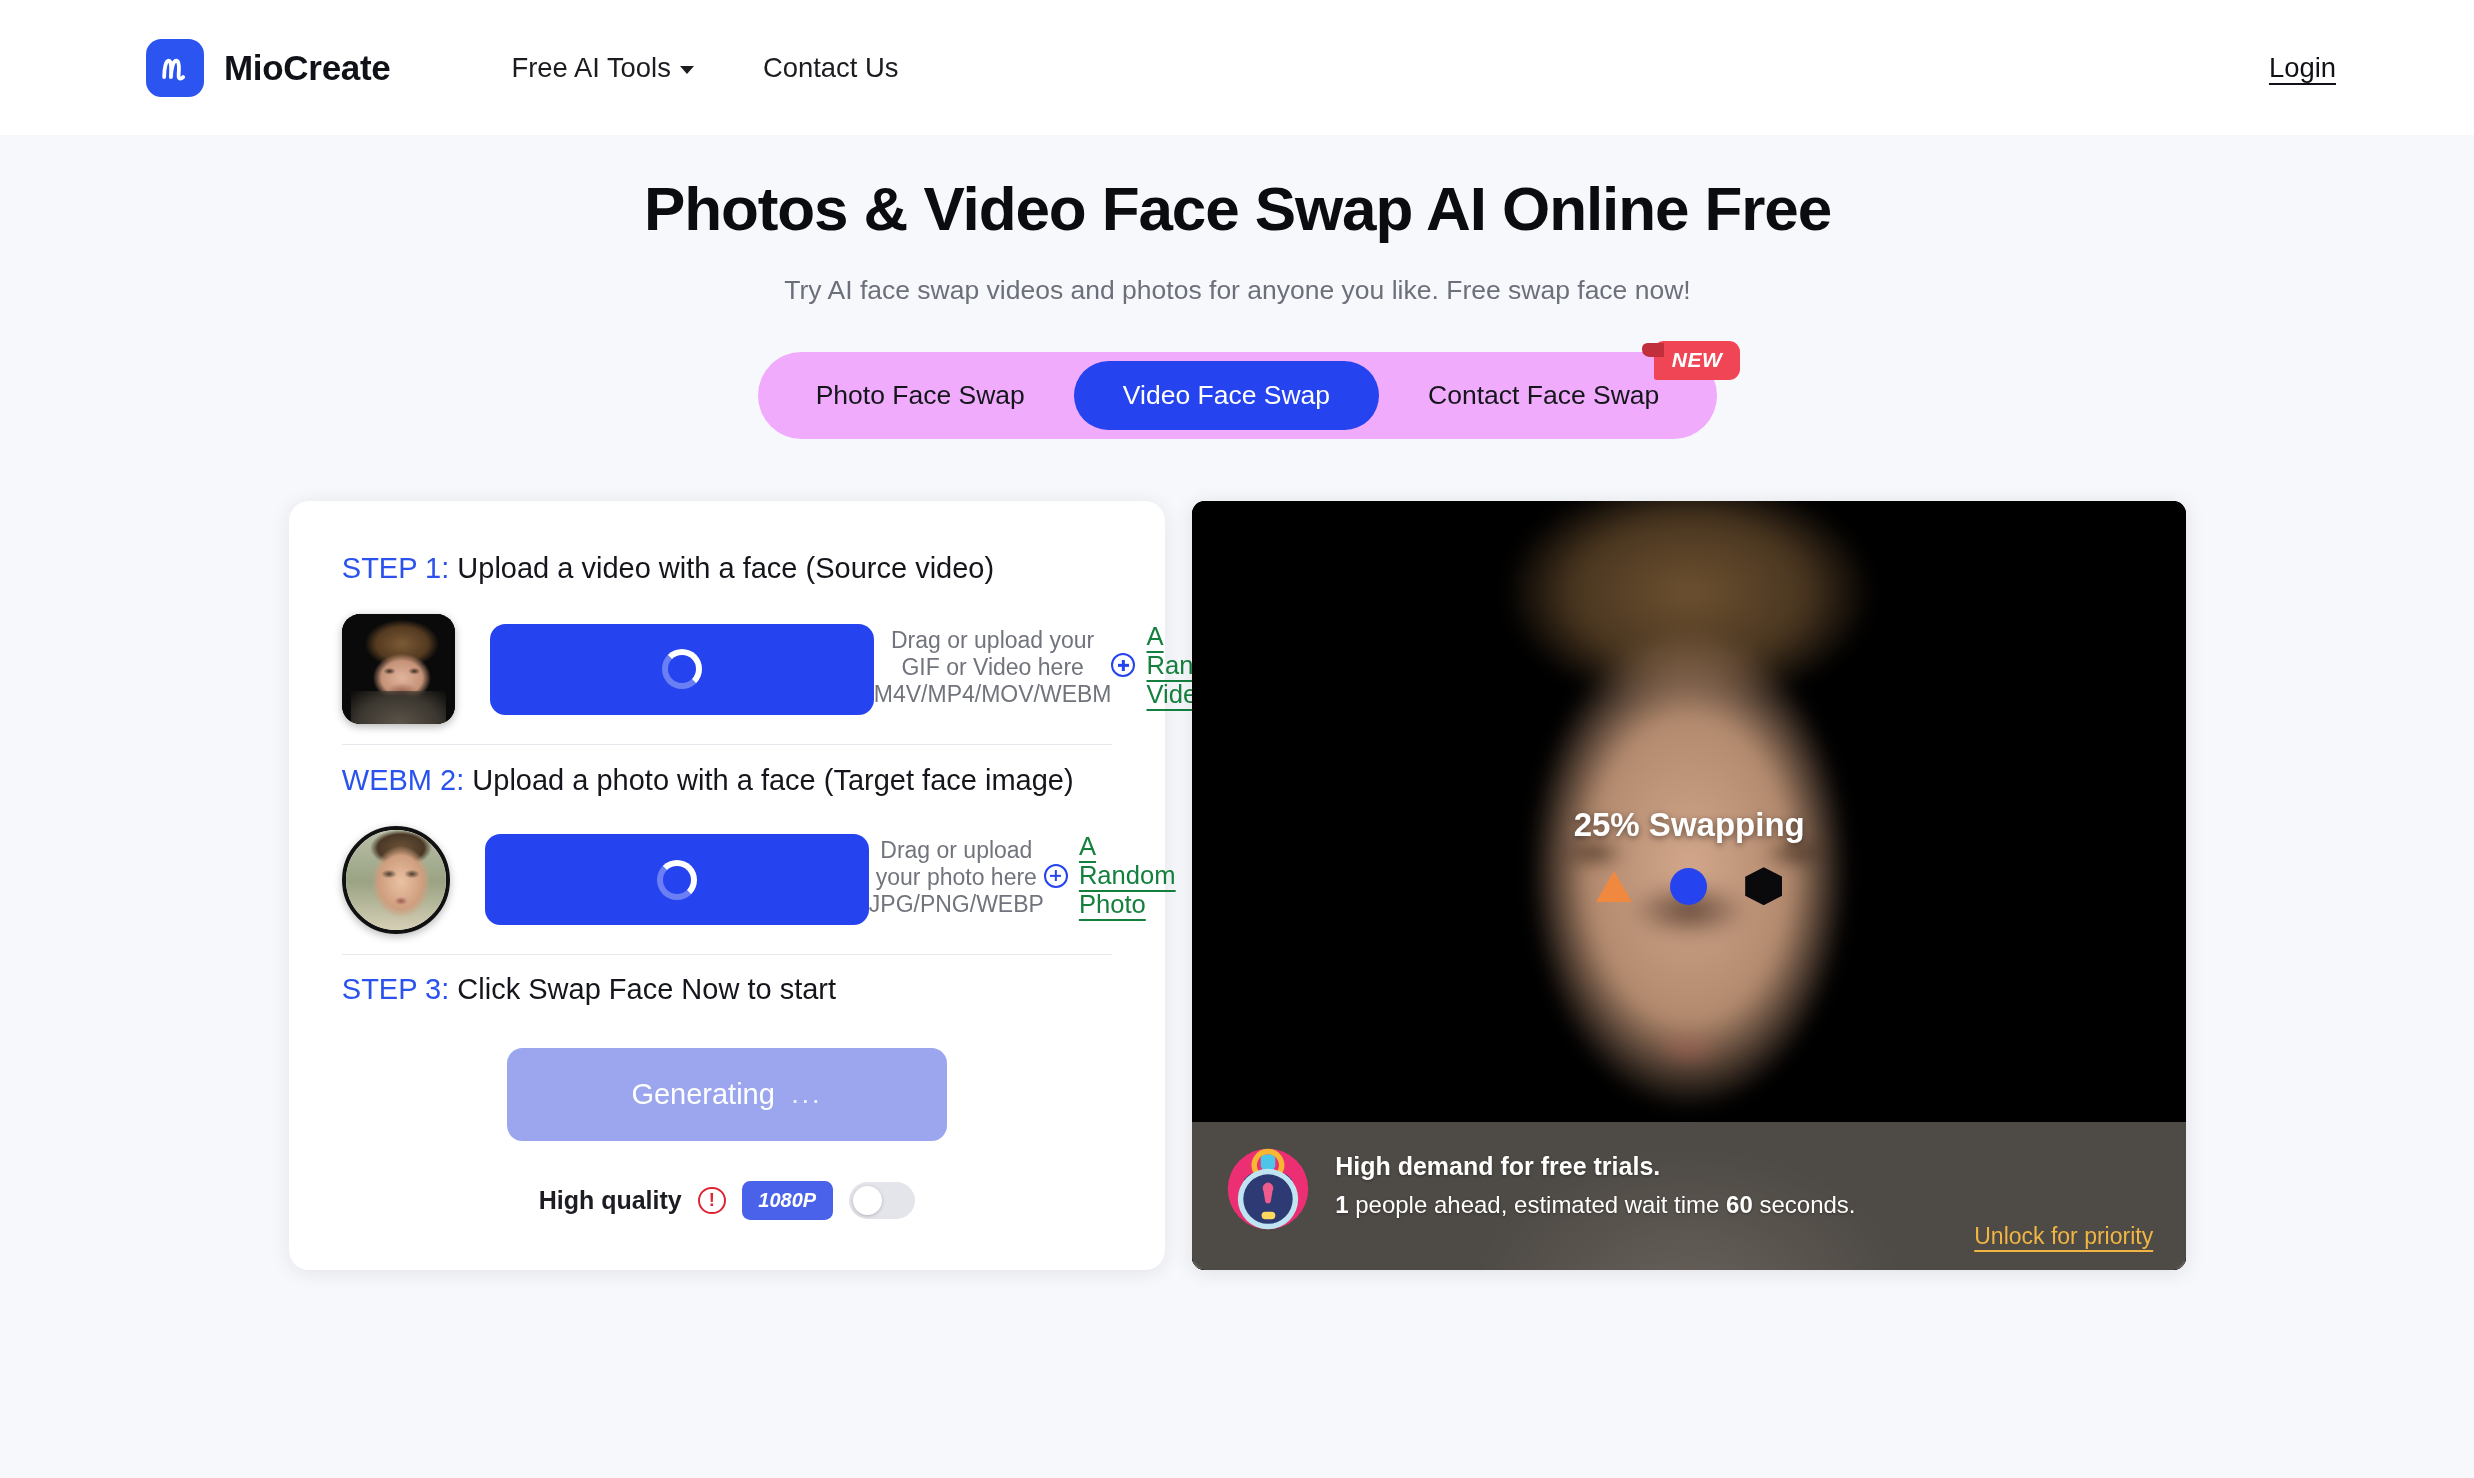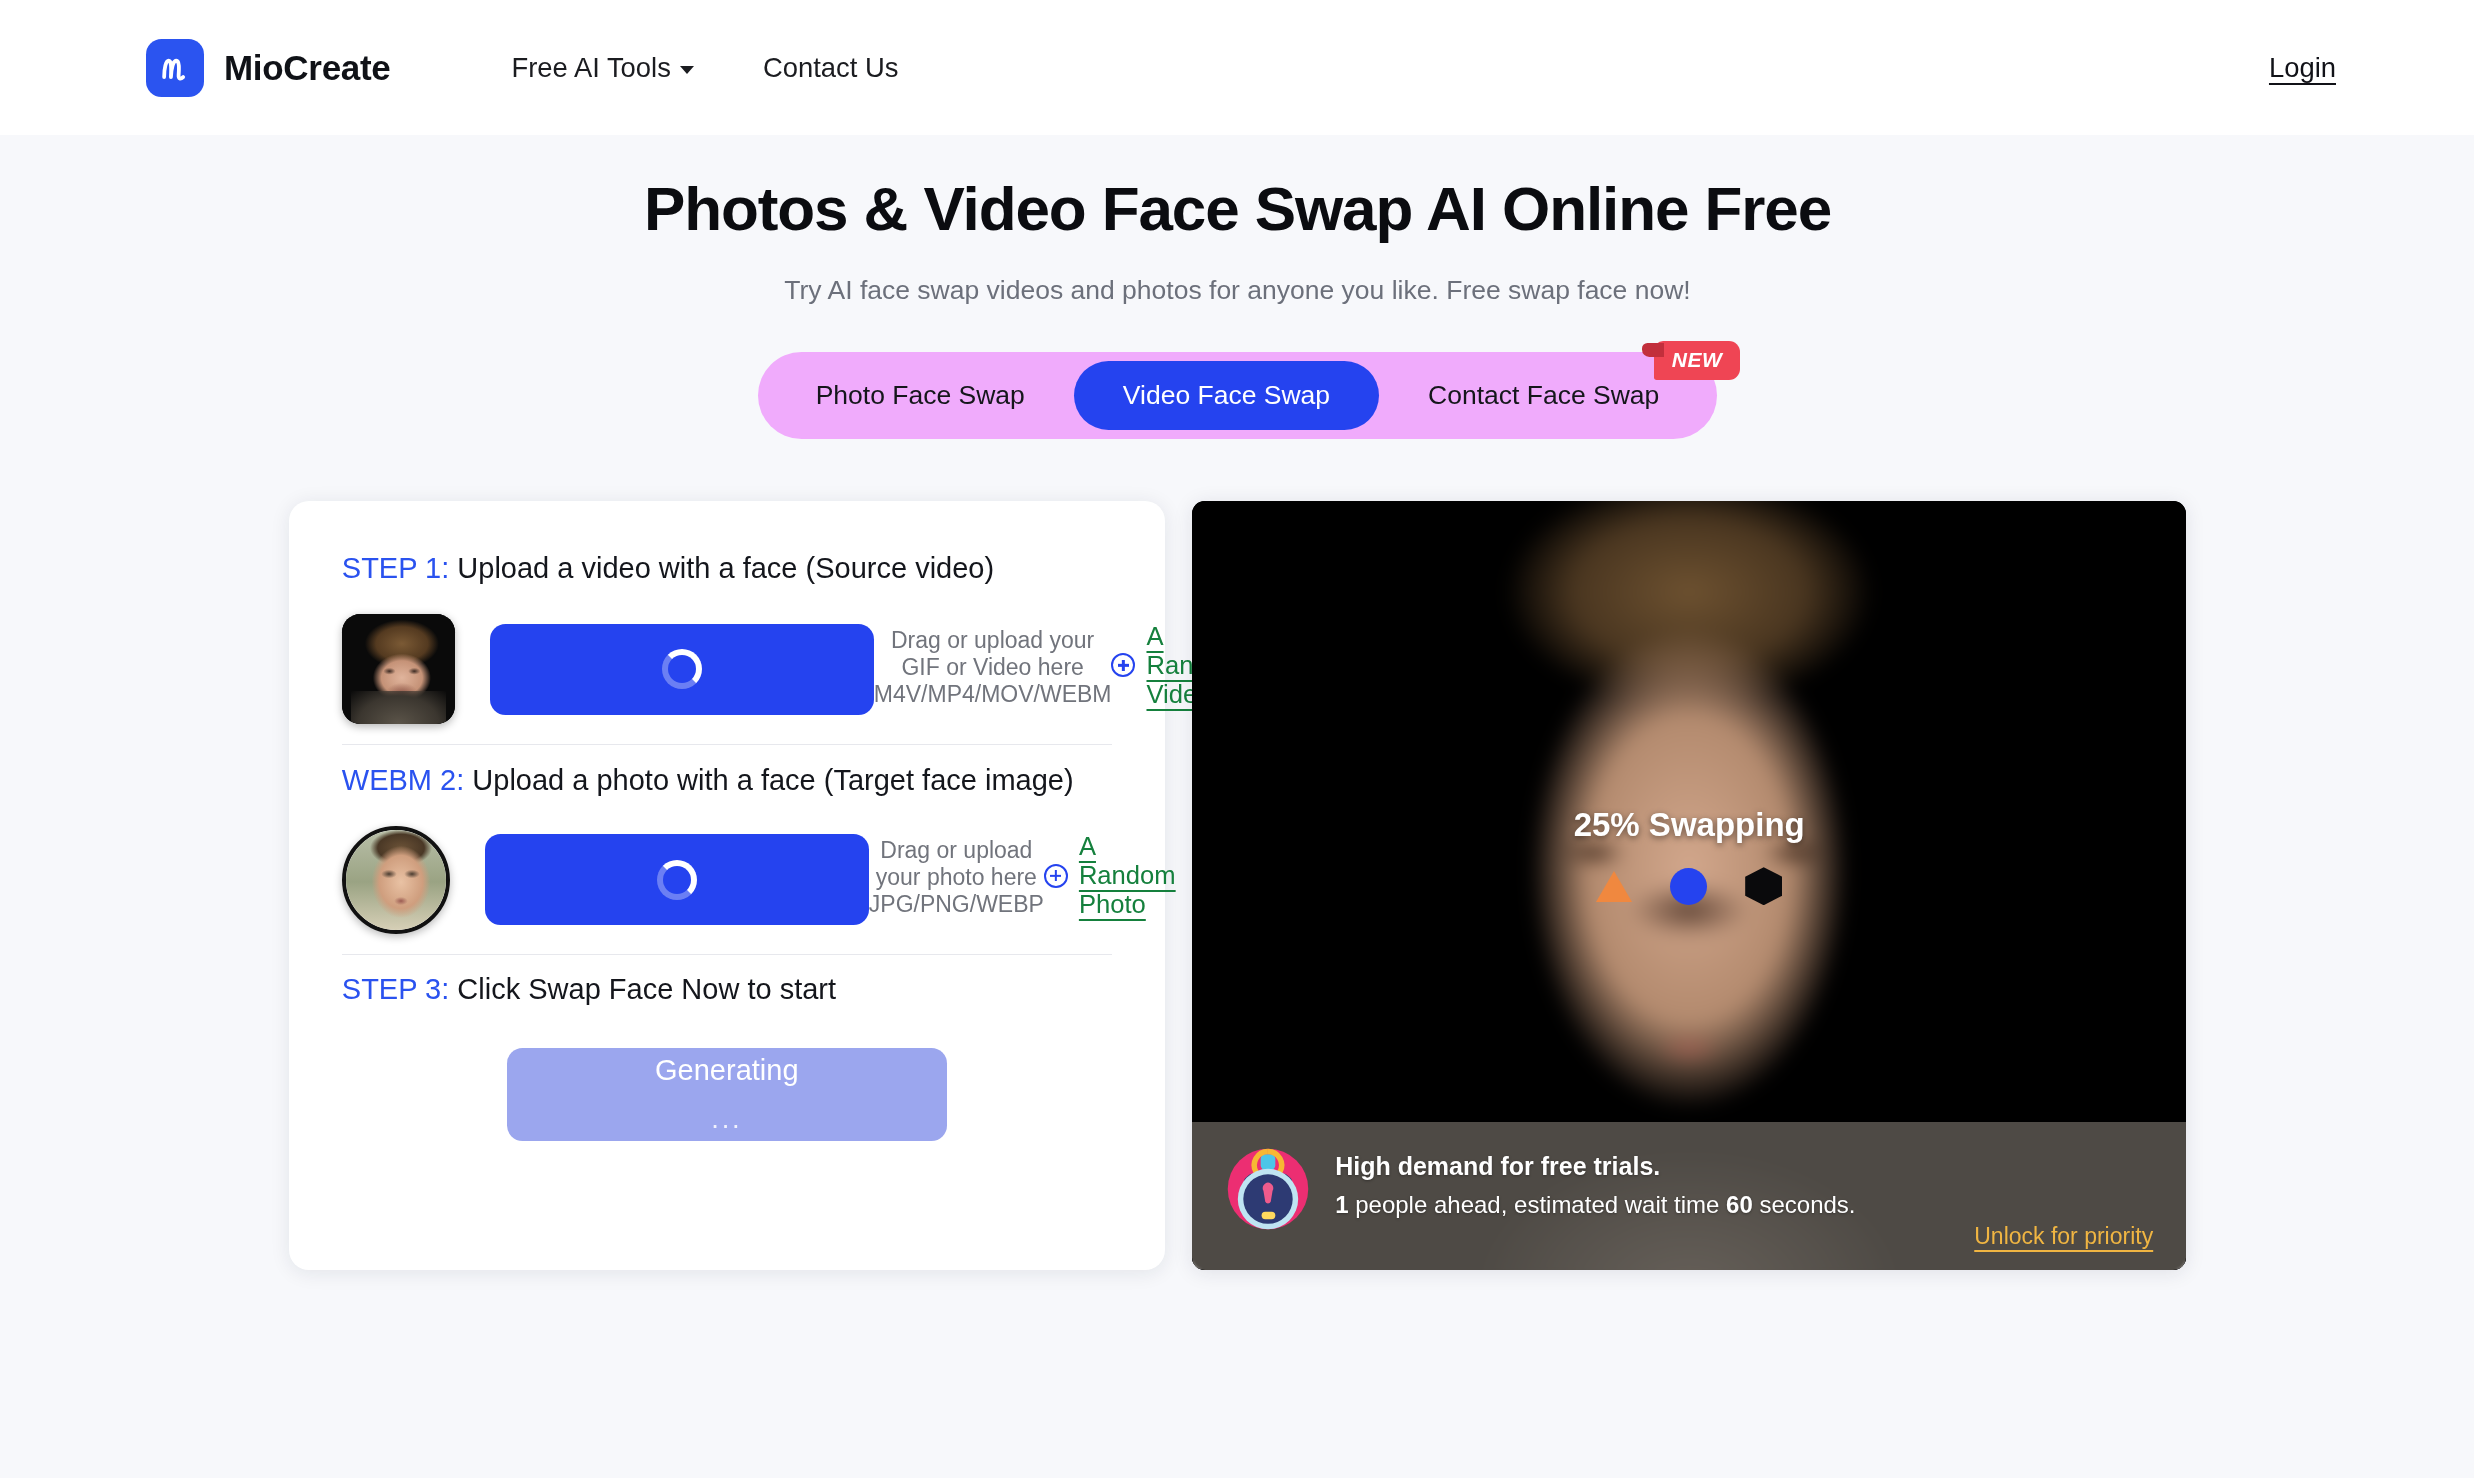--- a/index.html
+++ b/index.html
@@ -232,21 +232,20 @@
   .generate-btn {
     width: 440px; height: 93px;
     background: #9ba6ee;
     border-radius: 15.5px;
     color: #ffffff; font-size: 29px;
     display: flex; align-items: center; justify-content: center;
     gap: 16.4px;
     margin: 42px auto 0;
     border: none;
     cursor: pointer;
-    flex-direction: column;
   }
   .dots { letter-spacing: 2.7px; opacity: 0.85; font-size: 27.4px; }
   .quality-row {
     display: flex; align-items: center; justify-content: center;
     gap: 16.4px;
     margin: 40px 0 0;
     padding-bottom: 35px;
   }
   .quality-label { font-size: 25px; color: #1c1d23; font-weight: bold; }
   .warn-icon {
@@ -450,20 +449,28 @@
 
     <div class="step">
       <div class="step-title">
         <span class="lbl">STEP 3:</span>
         <span>Click Swap Face Now to start</span>
       </div>
       <button class="generate-btn">
         <span>Generating</span>
         <span class="dots">...</span>
       </button>
+      <div class="quality-row">
+        <span class="quality-label">High quality</span>
+        <span class="warn-icon">!</span>
+        <span class="res-chip">1080P</span>
+        <span class="switch">
+          <span class="knob"></span>
+        </span>
+      </div>
     </div>
 
   </section>
 
   <section class="preview">
     <div class="preview-video"></div>
     <div class="preview-status">25% Swapping</div>
 
     <div class="shapes">
       <span class="sh-tri"></span>

